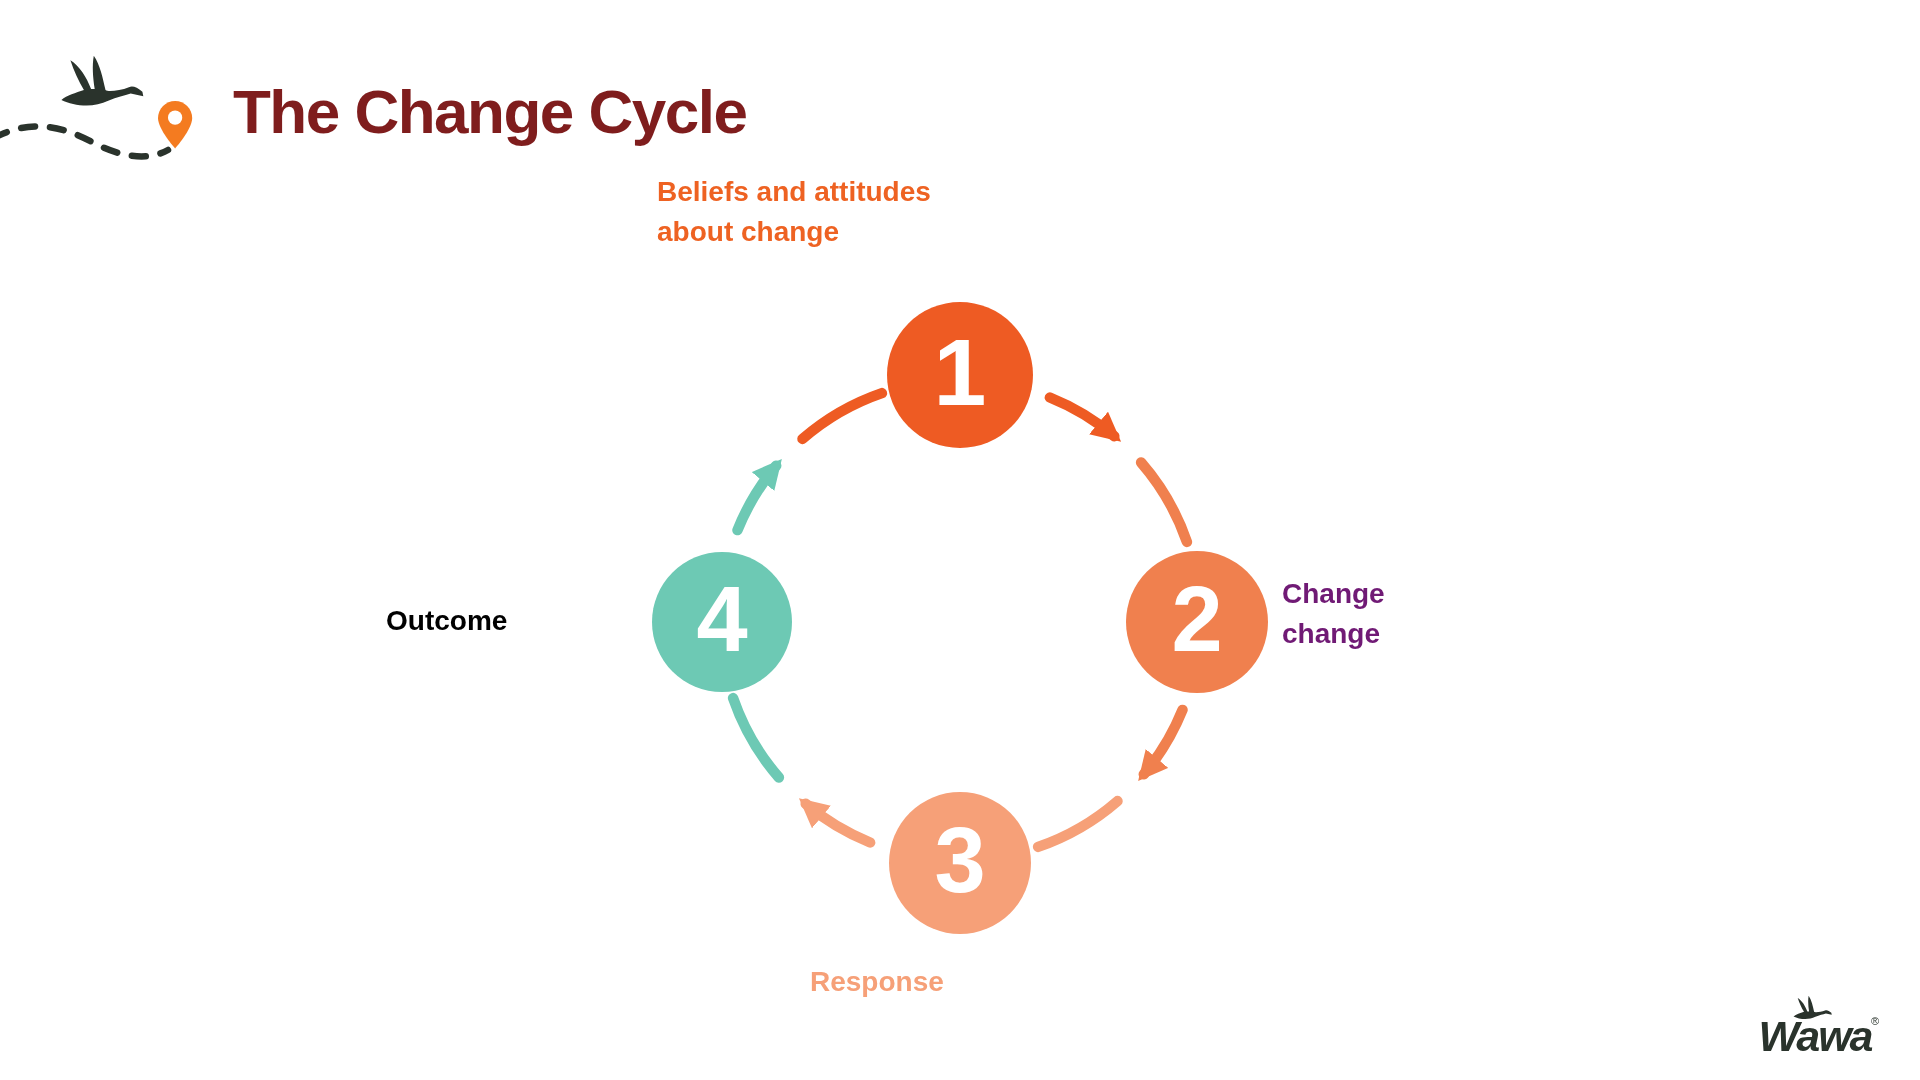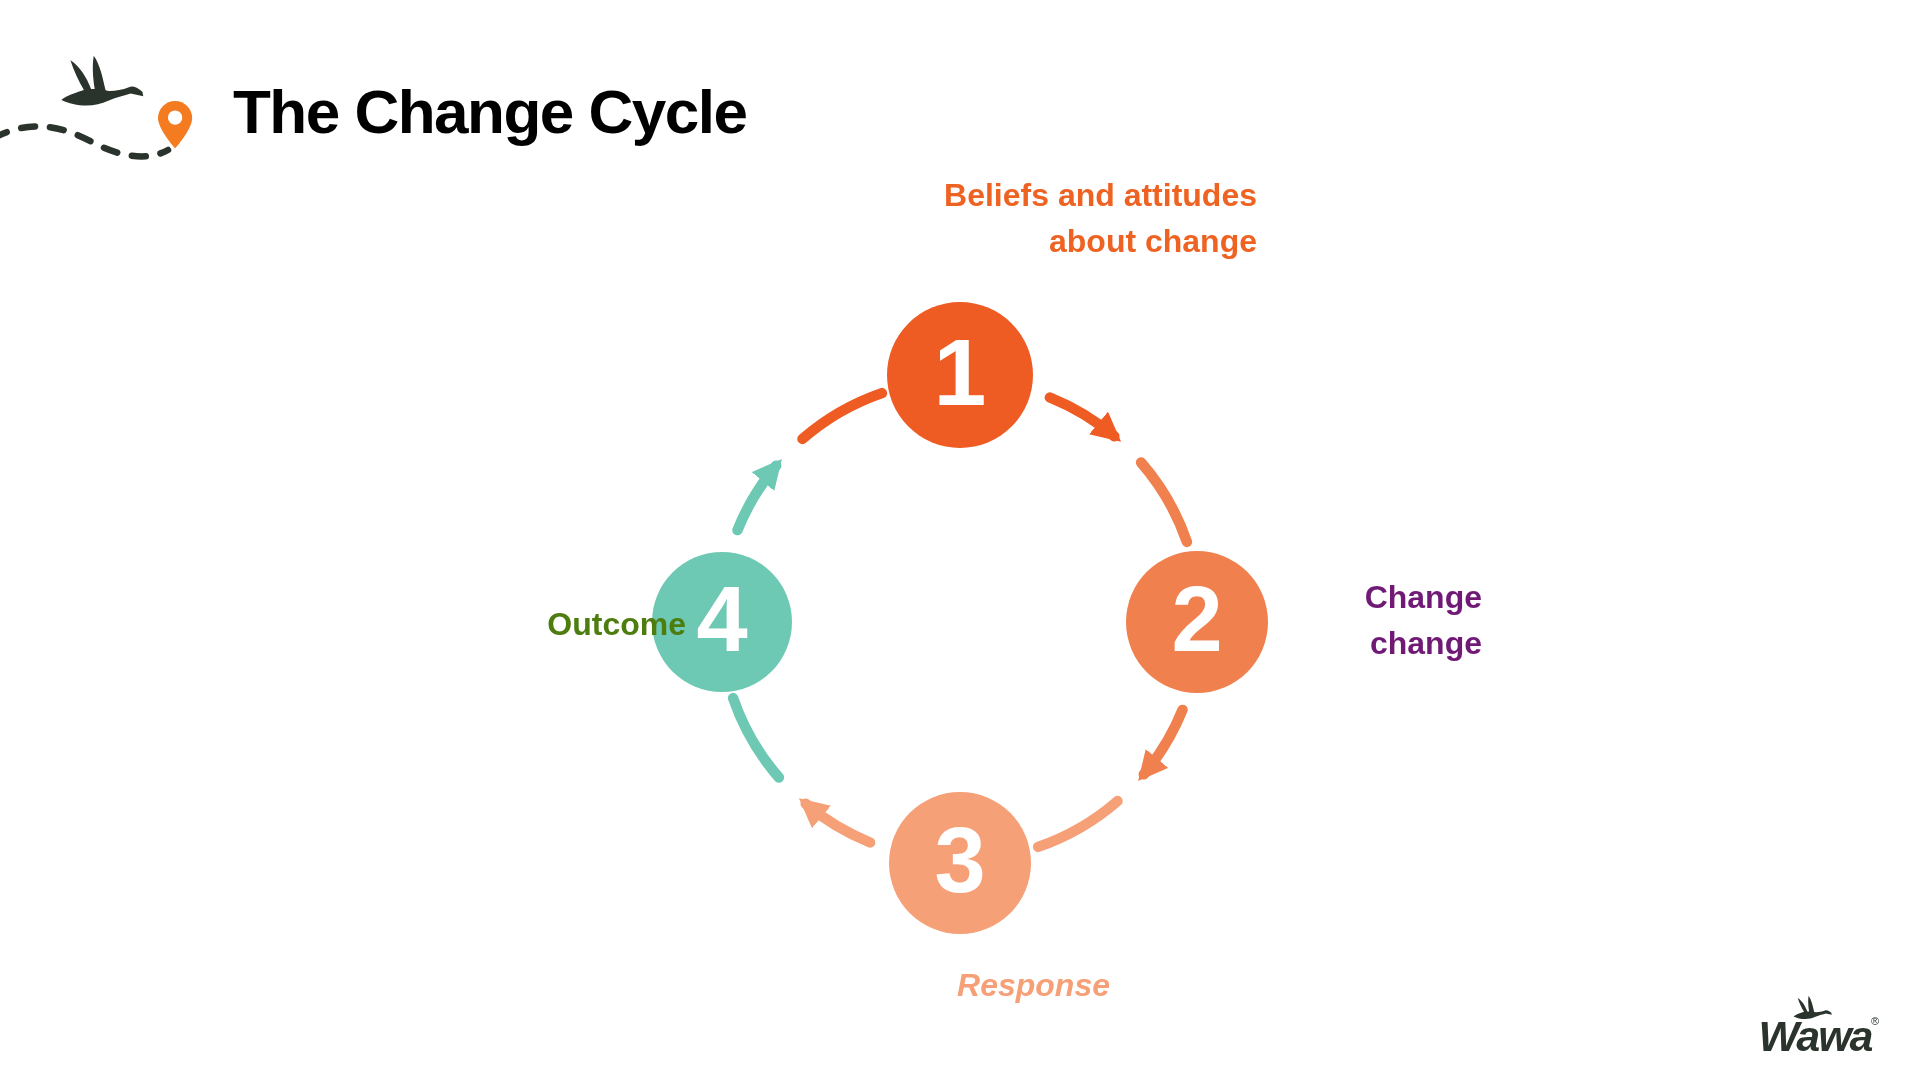--- a/index.html
+++ b/index.html
@@ -38,27 +38,27 @@
     color:#ffffff;font-weight:bold;
   }
   .step .num{transform:translateY(-3px);}
   .step-1{left:887px;top:302px;width:146px;height:146px;font-size:95px;}
   .step-2{left:1126px;top:551px;width:142px;height:142px;font-size:92px;}
   .step-3{left:889px;top:792px;width:142px;height:142px;font-size:92px;}
   .step-4{left:652px;top:552px;width:140px;height:140px;font-size:92px;}
   
   .step-label{
     position:absolute;
-    font-size:32px;font-weight:bold;line-height:1.44;
-    text-align:right;
+    font-size:28px;font-weight:bold;line-height:1.44;
+    text-align:left;
   }
   .step-label span{display:block;}
   .label-1{left:657px;top:172px;width:600px;}
   .label-2{left:1282px;top:574px;width:200px;}
-  .label-3{left:810px;top:962px;width:300px;font-style:italic;}
+  .label-3{left:810px;top:962px;width:300px;}
   .label-4{left:386px;top:601px;width:300px;}
   
   .brand-svg{
     position:absolute;left:1745px;top:988px;width:150px;height:80px;
   }
 </style>
 </head>
 <body>
 
 <div class="slide">
@@ -98,21 +98,21 @@
       <path d="M6,51 C20,58 42,60 58,52 C68,48 76,46 83,44 L97,47 L96,42 C90,37 85,35 81,37
                C74,40 66,41 60,41 C58,41 56,41 55,40 C52,27 49,12 42,2 C40,13 41,26 43,39
                L39,39 C34,26 26,13 16,7 C20,19 25,30 31,40 C22,43 12,46 6,51 Z" fill="#2A332C"></path>
     </g>
     <g transform="translate(158,61) scale(0.95)">
       <path d="M18,0 C8.1,0 0,8.1 0,18 C0,30 18,50 18,50 C18,50 36,30 36,18 C36,8.1 27.9,0 18,0 Z" fill="#F47B20"></path>
       <circle cx="18" cy="17.5" r="7.5" fill="#ffffff"></circle>
     </g>
   </svg>
 
-  <h1 class="page-title" style="color: #000000; text-align: center;">The Change Cycle</h1>
+  <h1 class="page-title" style="color: #7f1d1d; text-align: center;">The Change Cycle</h1>
 
   <div class="step step-1" style="background: rgb(238, 91, 35);">
     <span class="num">1</span>
   </div>
   <div class="step step-2" style="background: rgb(240, 128, 78);">
     <span class="num">2</span>
   </div>
   <div class="step step-3" style="background: rgb(246, 160, 120);">
     <span class="num">3</span>
   </div>
@@ -124,21 +124,21 @@
     <span>Beliefs and attitudes</span>
     <span>about change</span>
   </div>
   <div class="step-label label-2" style="color: #701a75;">
     <span>Change</span>
     <span>change</span>
   </div>
   <div class="step-label label-3" style="color: rgb(246, 160, 120);">
     <span>Response</span>
   </div>
-  <div class="step-label label-4" style="color: #4d7c0f;">
+  <div class="step-label label-4" style="color: #000000;">
     <span>Outcome</span>
   </div>
 
   <svg class="brand-svg" viewBox="0 0 150 78" aria-hidden="true">
     <g fill="#2A332C">
       <g transform="translate(46,6) scale(0.42)">
         <path d="M6,51 C20,58 42,60 58,52 C68,48 76,46 83,44 L97,47 L96,42 C90,37 85,35 81,37
                  C74,40 66,41 60,41 C58,41 56,41 55,40 C52,27 49,12 42,2 C40,13 41,26 43,39
                  L39,39 C34,26 26,13 16,7 C20,19 25,30 31,40 C22,43 12,46 6,51 Z"></path>
       </g>

